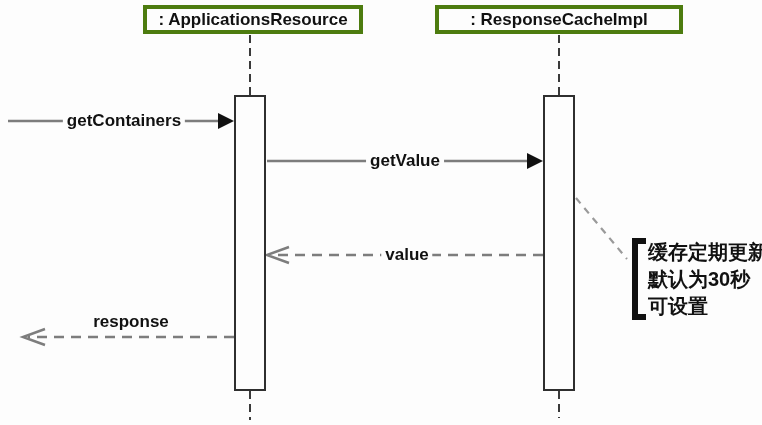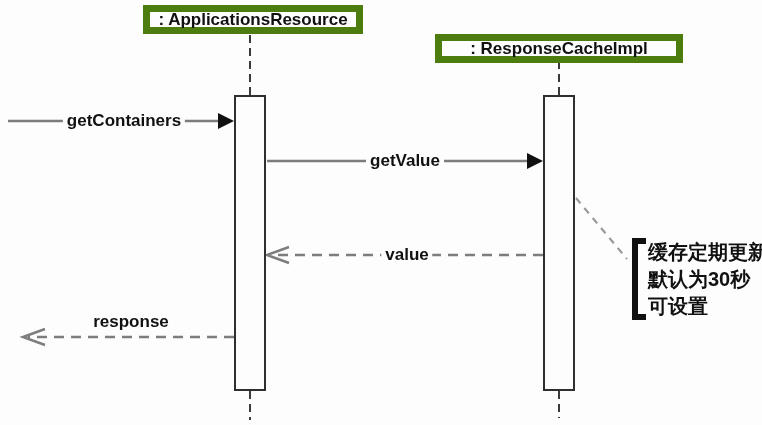--- a/index.html
+++ b/index.html
@@ -17,21 +17,21 @@
   }
   #diagram-svg {
     position: absolute;
     left: 0;
     top: 0;
   }
   .lifeline-head {
     position: absolute;
     box-sizing: border-box;
     height: 29px;
-    border: 7px solid #4d7c0f;
+    border: 4px solid #4d7c0f;
     background: #fdfdfd;
     display: flex;
     align-items: center;
     justify-content: center;
     font-weight: bold;
     font-size: 17px;
     color: #111111;
     white-space: nowrap;
   }
   .activation {
@@ -88,21 +88,21 @@
     <polyline points="45,329 23,337 45,345" fill="none" stroke="#7d7d7d" stroke-width="2.5"></polyline>
 
     <line x1="576" y1="198" x2="627" y2="259" stroke="#9a9a9a" stroke-width="2.2" stroke-dasharray="7 6"></line>
 
     <path d="M646 241 L635 241 L635 317 L646 317" fill="none" stroke="#111111" stroke-width="6"></path>
   </svg>
 
   <div class="lifeline-head" style="left:143px; top:5px; width:220px;">
     <span>: ApplicationsResource</span>
   </div>
-  <div class="lifeline-head" style="left:435px; top:5px; width:248px;margin-top:29px;">
+  <div class="lifeline-head" style="left:435px; top:5px; width:248px;">
     <span>: ResponseCacheImpl</span>
   </div>
 
   <div class="activation" style="left:234px; top:95px; height:296px;"></div>
   <div class="activation" style="left:543px; top:95px; height:296px;"></div>
 
   <div class="msg-label" style="left:124px; top:121px;">getContainers</div>
   <div class="msg-label" style="left:405px; top:161px;">getValue</div>
   <div class="msg-label" style="left:407px; top:255px;">value</div>
   <div class="msg-label" style="left:131px; top:322px;">response</div>

